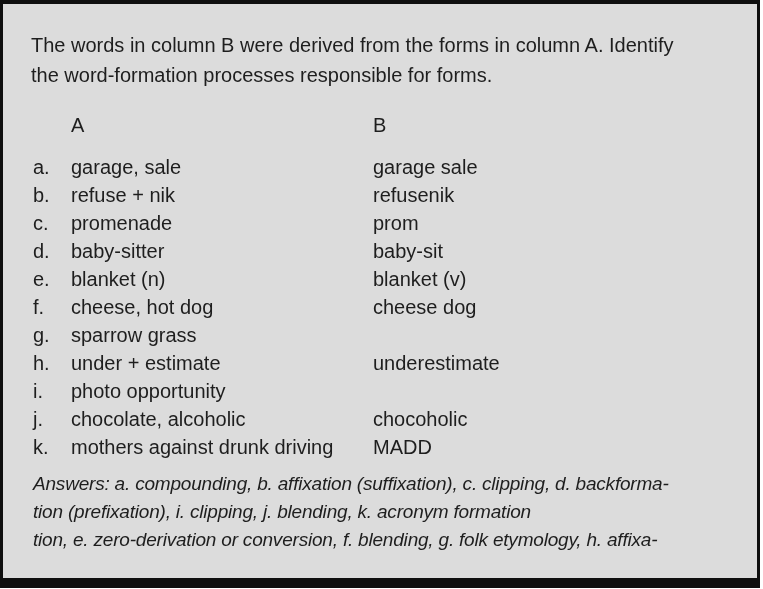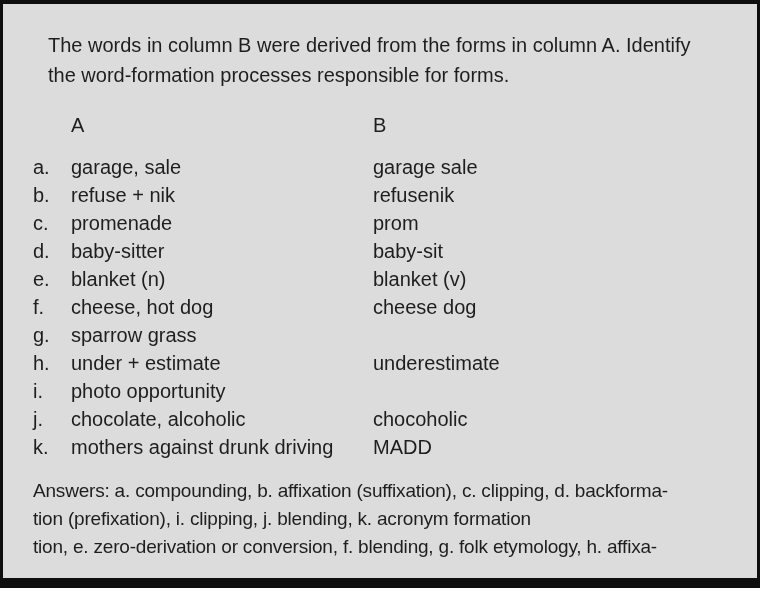--- a/index.html
+++ b/index.html
@@ -18,21 +18,21 @@
     height: 588px;
     box-sizing: border-box;
     background: #dcdcdc;
     border-style: solid;
     border-color: #0f0f0f;
     border-width: 4px 3px 10px 3px;
     color: #1e1e1e;
     font-family: "Liberation Sans", sans-serif;
   }
   .intro {
-    margin: 26px 26px 0 45px;
+    margin: 26px 26px 0 28px;
     font-size: 20px;
     line-height: 30px;
   }
   .intro .line {
     display: block;
     white-space: nowrap;
   }
   .word-table {
     margin: 24px 0 0 30px;
     font-size: 20px;
@@ -51,24 +51,25 @@
     flex: 0 0 38px;
   }
   .cell-a {
     width: 302px;
     flex: 0 0 302px;
   }
   .cell-b {
     flex: 1 1 auto;
   }
   .answers {
-    margin: 13px 0 0 30px;
+    margin: 6px 0 0 30px;
     font-size: 19px;
     line-height: 28px;
     letter-spacing: -0.2px;
+    font-style: italic;
   }
   .answers .line {
     display: block;
     white-space: nowrap;
   }
 </style>
 </head>
 <body>
 
 <div class="exercise-box">

